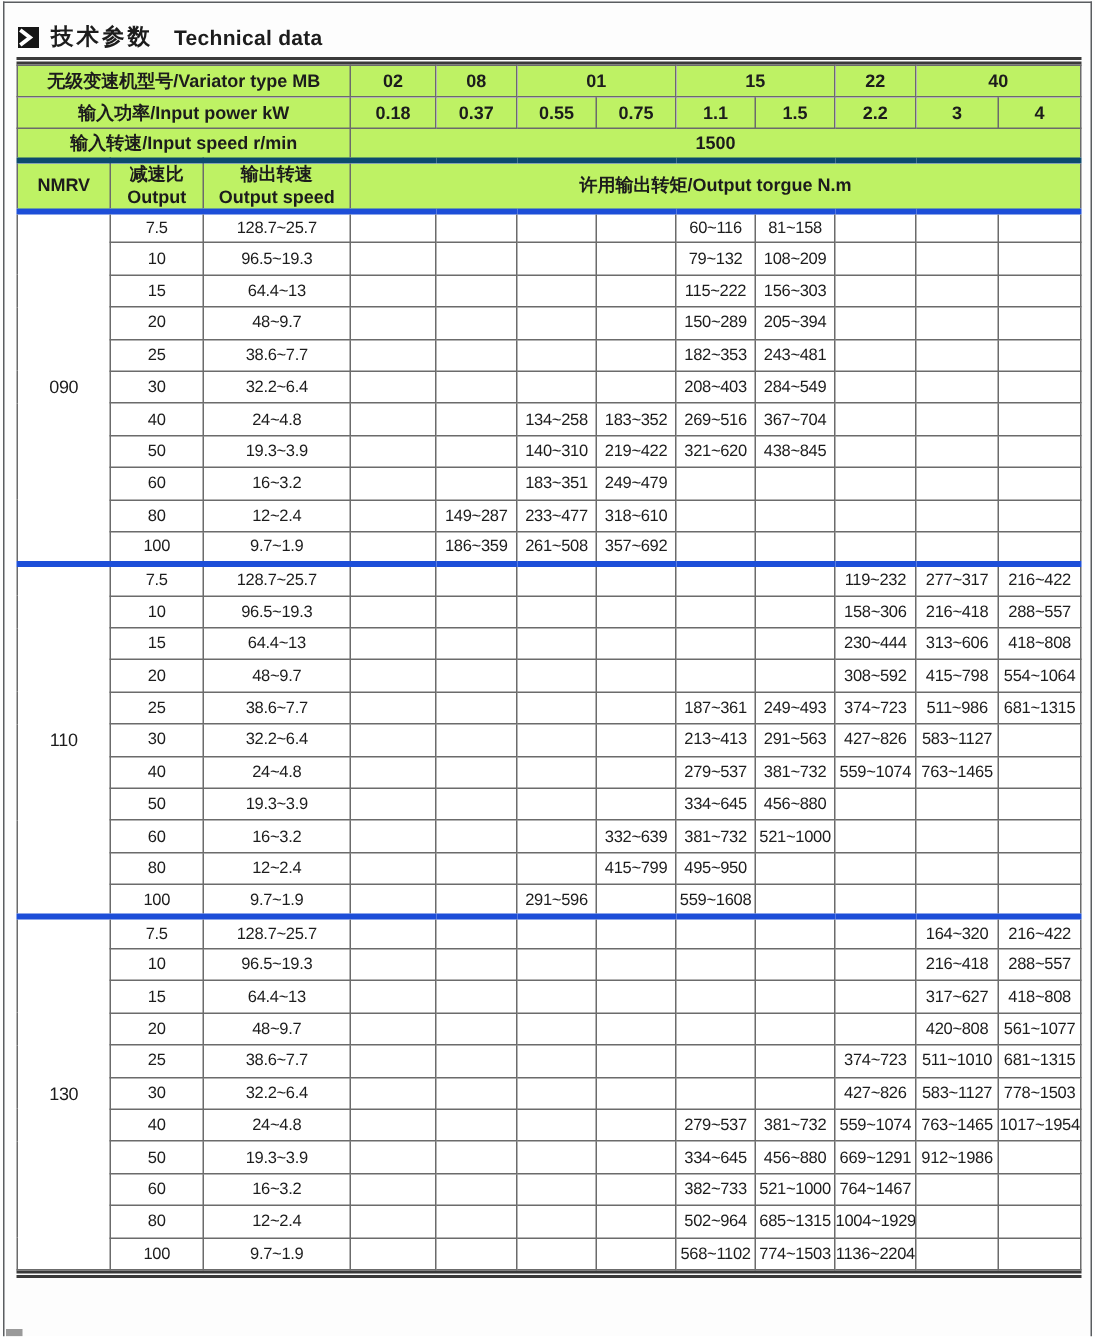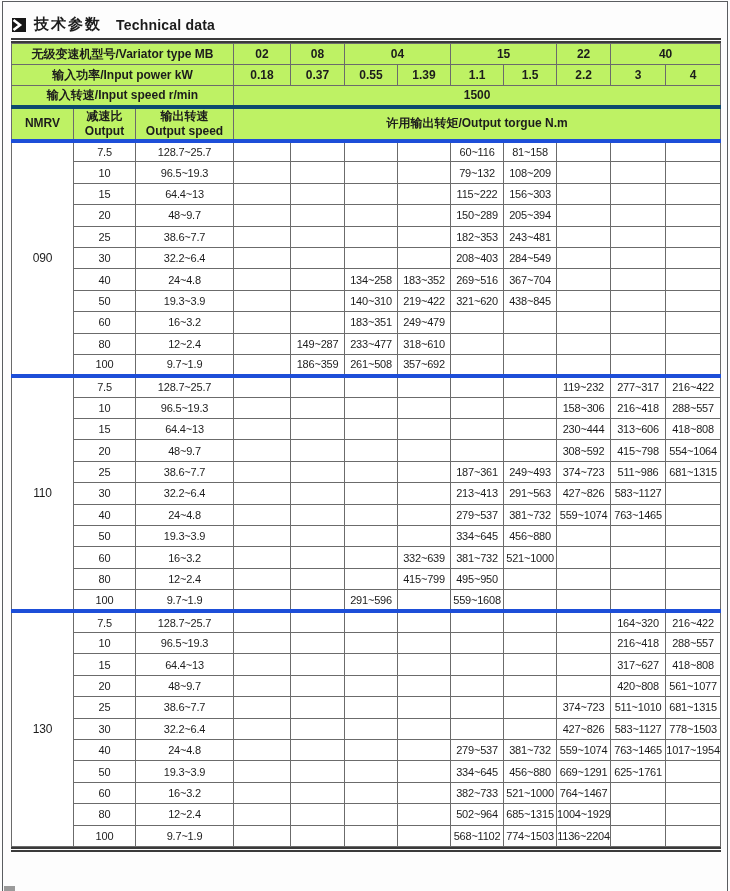--- a/index.html
+++ b/index.html
@@ -73,31 +73,31 @@
           <col style="width:53px">
         <col style="width:54px">
           <col style="width:55px">
           <col style="width:55px">
       </colgroup>
       <thead>
         <tr>
           <td colspan="3">无级变速机型号/Variator type MB</td>
           <td>02</td>
           <td>08</td>
-          <td colspan="2">04</td>
+          <td colspan="2">01</td>
           <td colspan="2">15</td>
           <td>22</td>
           <td colspan="2">40</td>
         </tr>
         <tr>
           <td colspan="3">输入功率/Input power kW</td>
           <td>0.18</td>
           <td>0.37</td>
           <td>0.55</td>
-          <td>1.39</td>
+          <td>0.75</td>
           <td>1.1</td>
           <td>1.5</td>
           <td>2.2</td>
           <td>3</td>
           <td>4</td>
         </tr>
         <tr class="pwr-sep">
           <td colspan="3">输入转速/Input speed r/min</td>
           <td colspan="9">1500</td>
         </tr>
@@ -498,21 +498,21 @@
           <tr>
             <td>50</td>
             <td>19.3~3.9</td>
             <td></td>
             <td></td>
             <td></td>
             <td></td>
             <td>334~645</td>
             <td>456~880</td>
             <td>669~1291</td>
-            <td>625~1761</td>
+            <td>912~1986</td>
             <td></td>
           </tr>
           <tr>
             <td>60</td>
             <td>16~3.2</td>
             <td></td>
             <td></td>
             <td></td>
             <td></td>
             <td>382~733</td>

